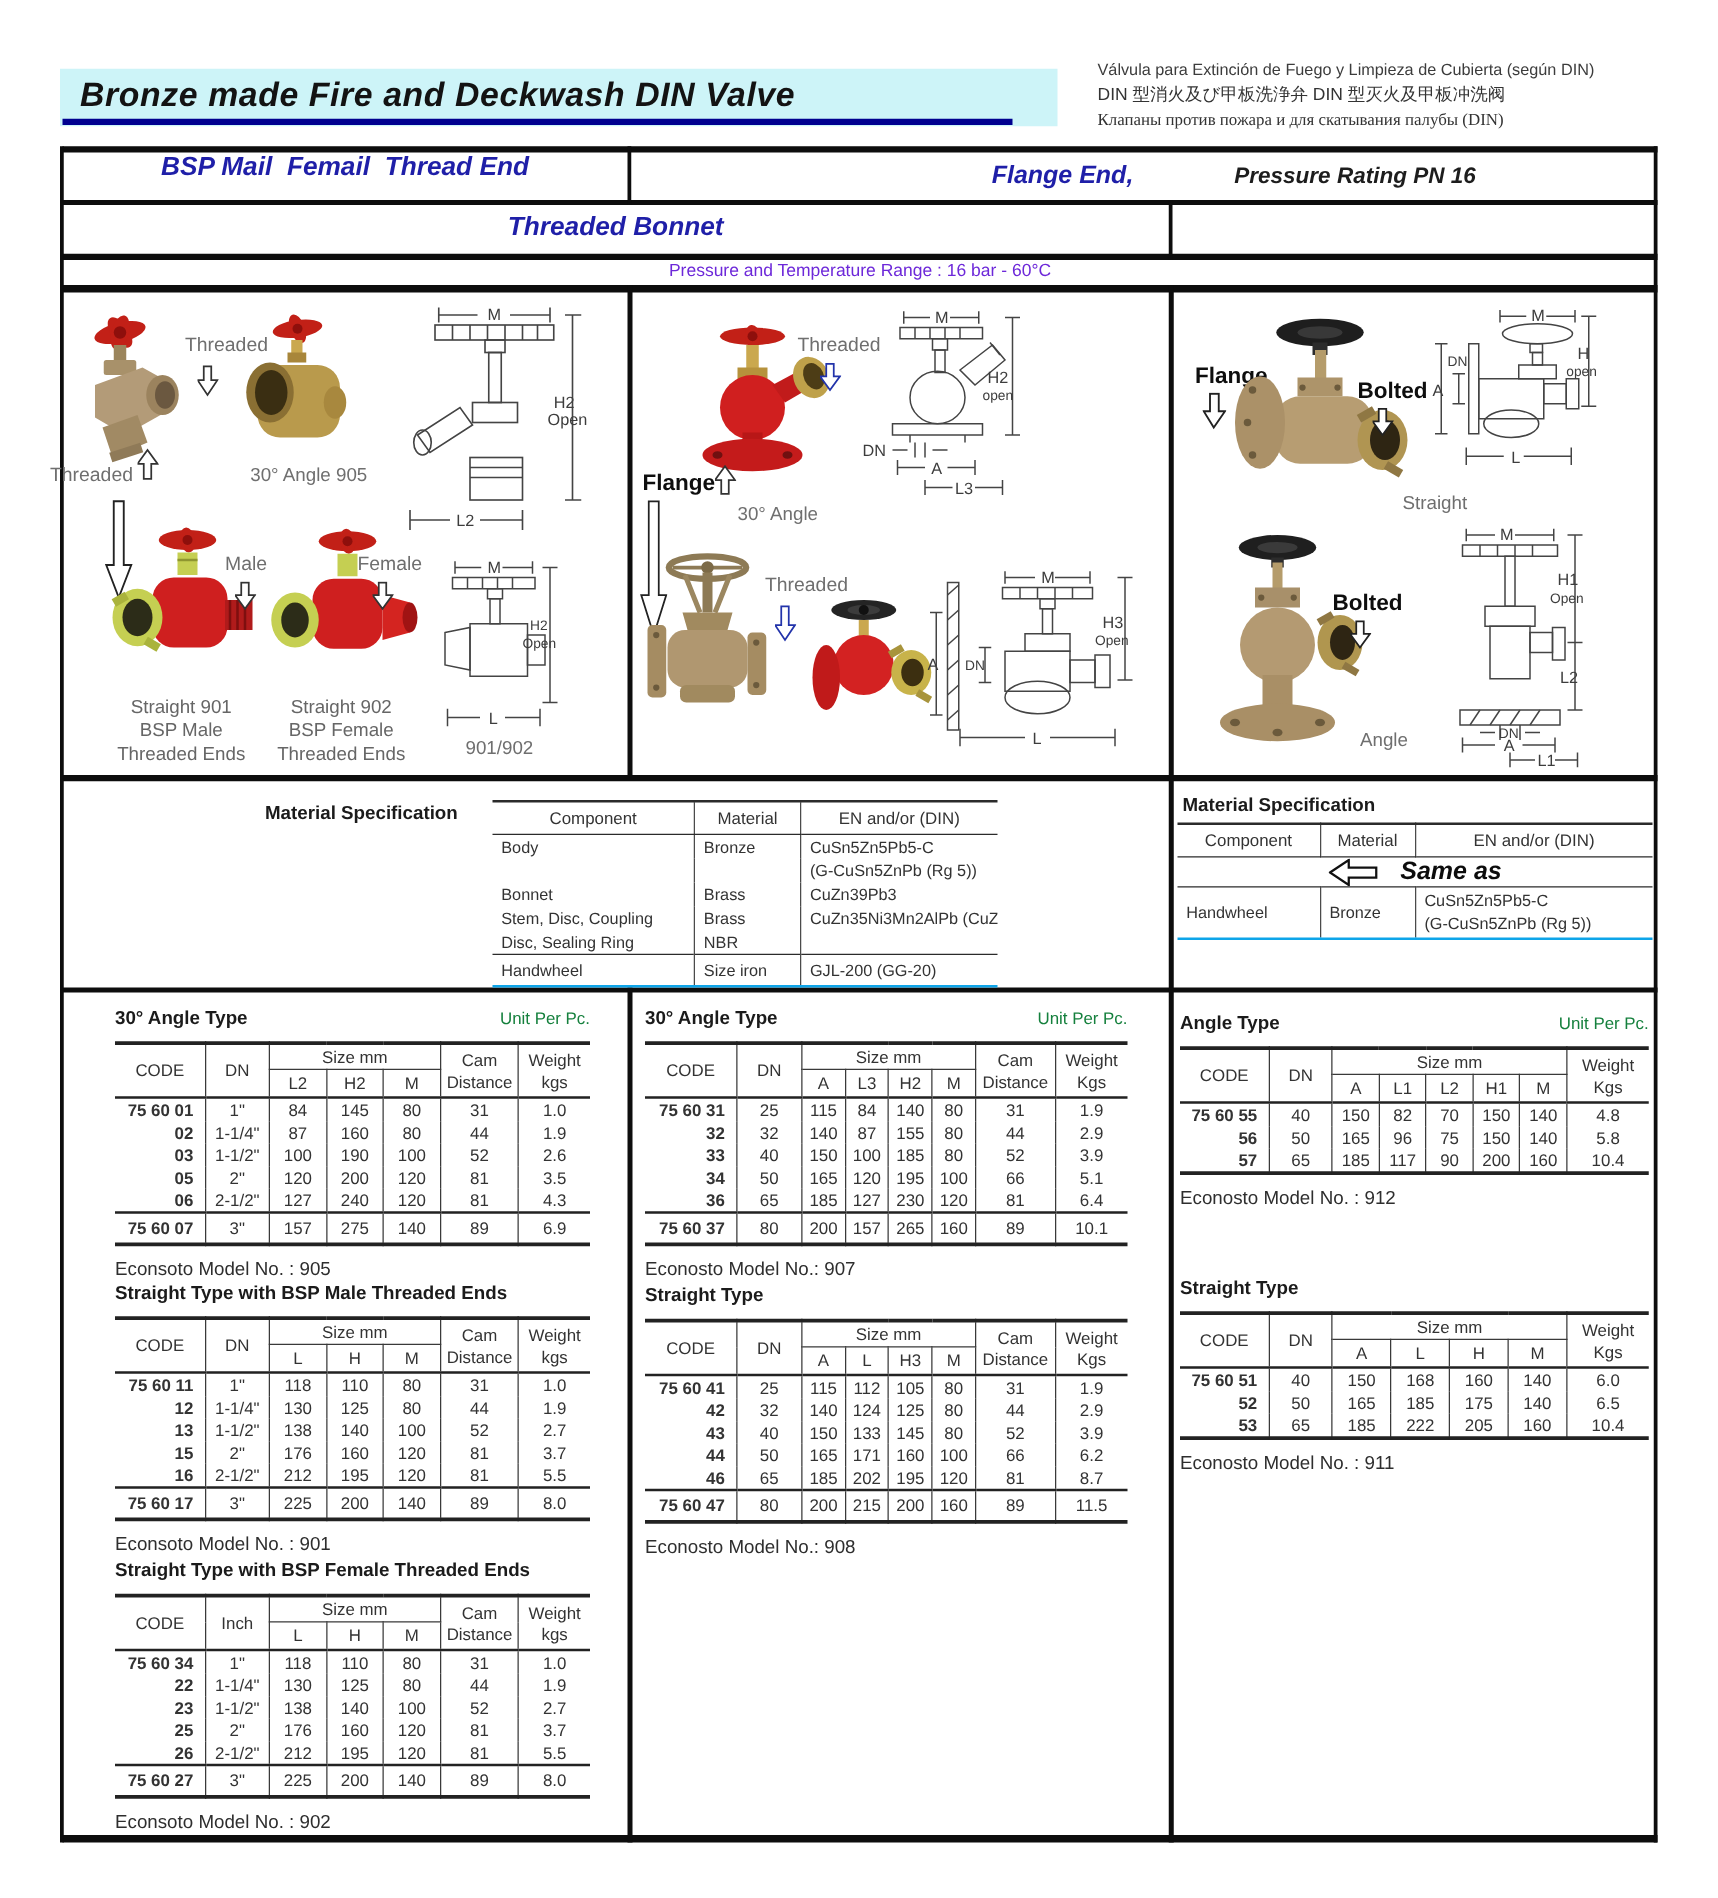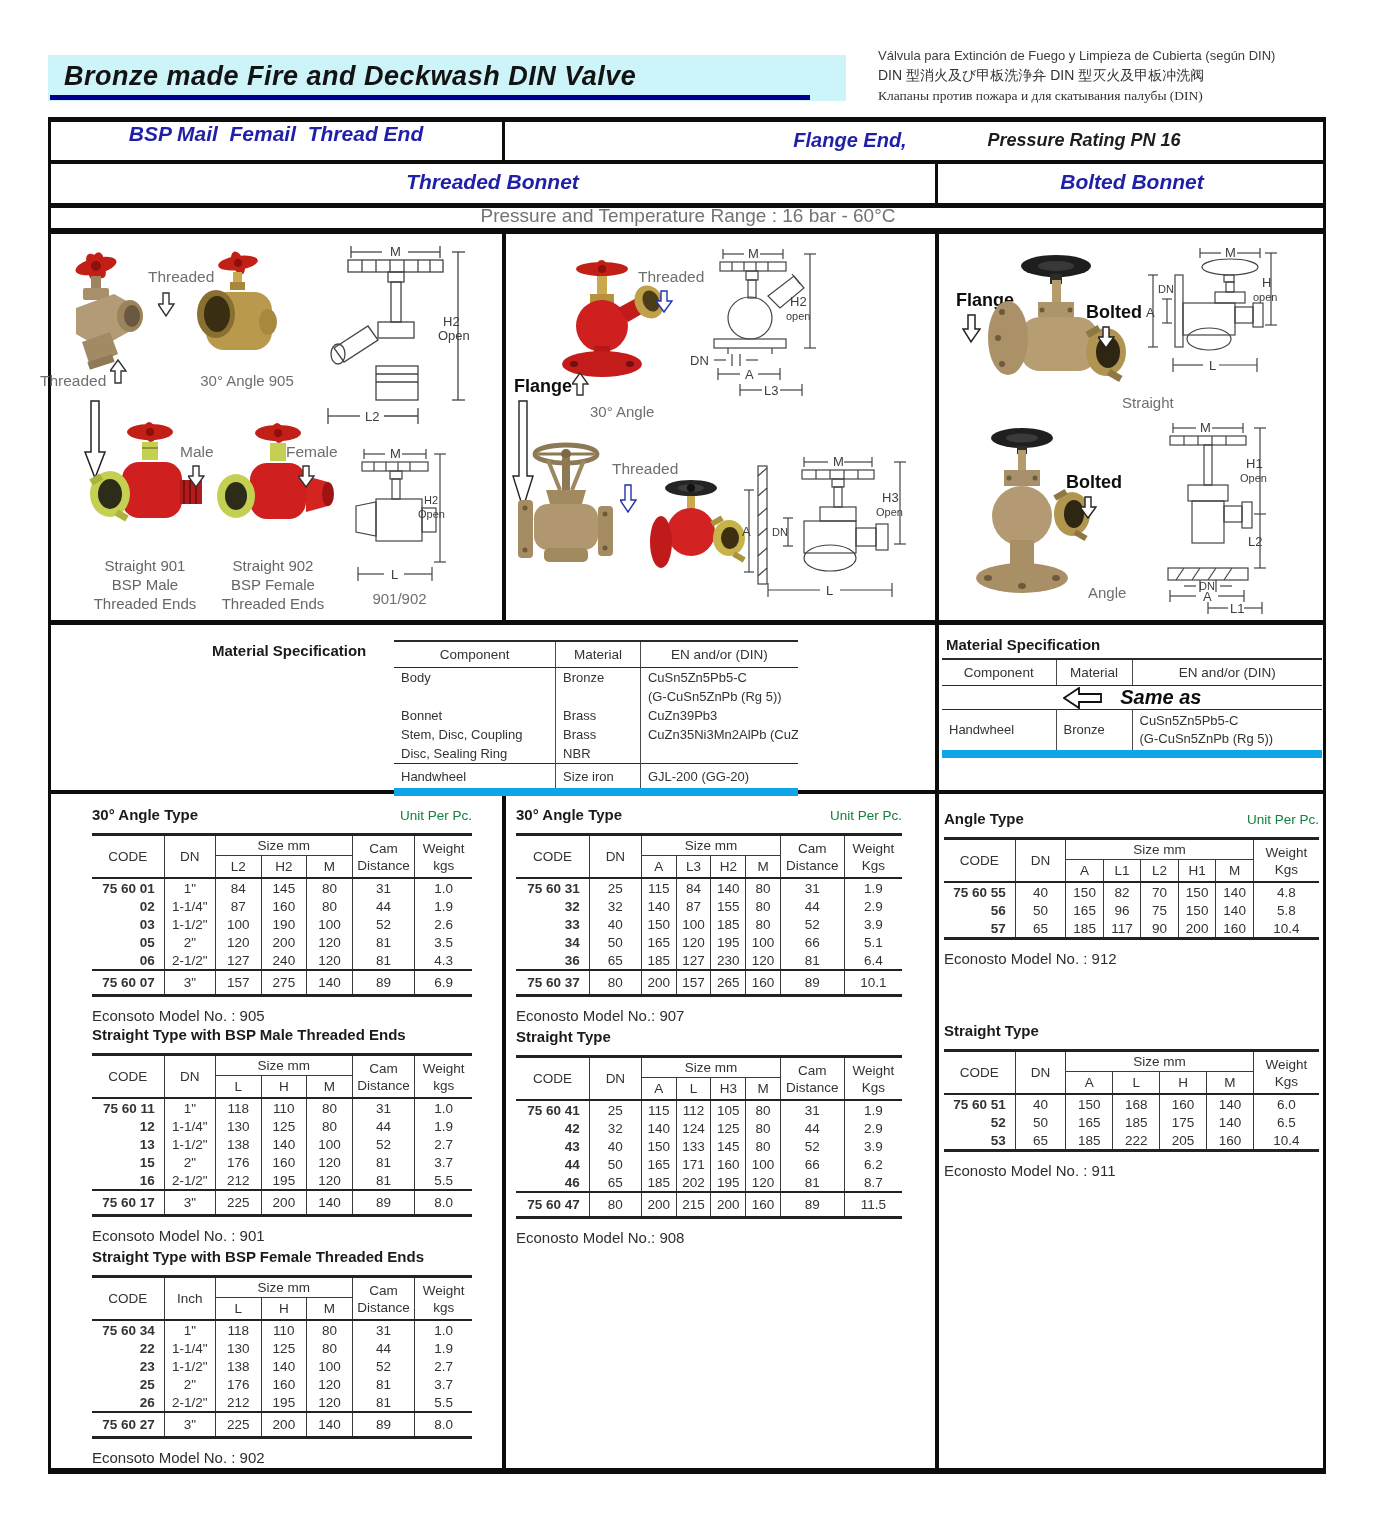--- a/index.html
+++ b/index.html
@@ -14,30 +14,30 @@
               padding:6px 0 0 16px;letter-spacing:.5px;white-space:nowrap;}
   .title-underline{left:50px;top:95px;width:760px;height:5px;background:#00008f;}
   .subtitles{left:878px;top:46px;width:478px;}
   .sub-es{font-size:13px;color:#3c3c3c;line-height:19px;}
   .sub-cjk{font-size:14px;color:#333;line-height:21px;}
   .sub-ru{font-family:"Liberation Serif",serif;font-size:13.5px;color:#333;line-height:19px;}
   .band-cell{display:flex;align-items:center;justify-content:center;white-space:pre;}
   .blue-label{color:#1f1fa8;font-weight:bold;font-style:italic;}
   .fs21{font-size:21px;} .fs20{font-size:20px;}
   .pn16{font-size:18px;font-weight:bold;font-style:italic;color:#1d1d1d;}
-  .ptrange{font-size:19px;color:#737373;}
+  .ptrange{font-size:14px;color:#6d28d9;}
   
   .glabel{color:#6f6f6f;font-size:15.5px;}
   .glabel-b{color:#6f6f6f;font-size:15px;}
   .blabel{color:#0e0e0e;font-weight:bold;font-size:18px;}
   .cap{color:#666;font-size:15px;text-align:center;line-height:19px;}
   
   .mat-title{font-weight:bold;font-size:15px;color:#1b1b1b;}
   .mat table{border-collapse:collapse;table-layout:fixed;width:100%;font-size:13px;color:#333;
-             border-top:2px solid #2b2b2b;border-bottom:8px solid #0ea5e9;}
+             border-top:2px solid #2b2b2b;border-bottom:2px solid #0ea5e9;}
   .mat td{border-right:1.4px solid #4a4a4a;padding:0 7px;height:19px;overflow:hidden;white-space:nowrap;}
   .mat td:last-child{border-right:none;margin-top:33px;}
   .mat tr.hdr td{border-bottom:1.8px solid #2b2b2b;text-align:center;height:25px;font-size:13.5px;}
   .mat tr.foot td{border-top:1.6px solid #2b2b2b;height:24px;}
   .mat tr.foot2 td{border-top:1.6px solid #2b2b2b;height:40px;white-space:normal;line-height:18px;}
   .sameas-cell{text-align:center;height:58px;}
   .sameas-txt{font-size:20px;font-weight:bold;font-style:italic;color:#0c0c0c;vertical-align:middle;margin-left:14px;}
   
   .dim-table .ttl-row{display:flex;justify-content:space-between;align-items:baseline;margin-bottom:10px;}
   .dim-table .ttl{font-weight:bold;font-size:15px;color:#1b1b1b;}
@@ -85,21 +85,20 @@
   <div class="vline" style="left:502px;top:117px;width:3px;height:47px"></div>
   <div class="vline" style="left:935px;top:160px;width:3px;height:48px"></div>
   <div class="vline" style="left:502px;top:228px;width:4px;height:392px"></div>
   <div class="vline" style="left:502px;top:790px;width:4px;height:684px"></div>
   <div class="vline" style="left:935px;top:228px;width:4px;height:1246px"></div>
 
   <div class="abs band-cell blue-label fs21" style="left:50px;top:115px;width:452px;height:38px">BSP Mail  Femail  Thread End</div>
   <div class="abs band-cell blue-label fs20" style="left:700px;top:121px;width:300px;height:38px">Flange End,</div>
   <div class="abs band-cell pn16" style="left:954px;top:121px;width:260px;height:38px">Pressure Rating PN 16</div>
   <div class="abs band-cell blue-label fs21" style="left:50px;top:163px;width:885px;height:38px">Threaded Bonnet</div>
-  <div class="abs band-cell blue-label fs21" style="left:939px;top:163px;width:386px;height:38px">Bolted Bonnet</div>
   <div class="abs band-cell ptrange" style="left:50px;top:205px;width:1276px;height:22px">Pressure and Temperature Range : 16 bar - 60°C</div>
 
   <svg class="abs" style="left:58px;top:246px" width="98" height="132" viewBox="0 0 98 132">
     <ellipse cx="38" cy="20" rx="21" ry="8" fill="#c22017" transform="rotate(-14 38 20)"></ellipse>
     <ellipse cx="38" cy="20" rx="14" ry="7" fill="#c22017" transform="rotate(55 38 20)"></ellipse>
     <ellipse cx="38" cy="20" rx="14" ry="7" fill="#c22017" transform="rotate(-75 38 20)"></ellipse>
     <circle cx="38" cy="20" r="5" fill="#8e0f0c"></circle>
     <rect x="33" y="30" width="10" height="13" fill="#9b855c"></rect>
     <rect x="25" y="42" width="26" height="12" rx="2" fill="#a8916a"></rect>
     <path d="M18,62 L56,48 L74,58 L74,84 L42,102 L18,88 Z" fill="#b39b78"></path>

